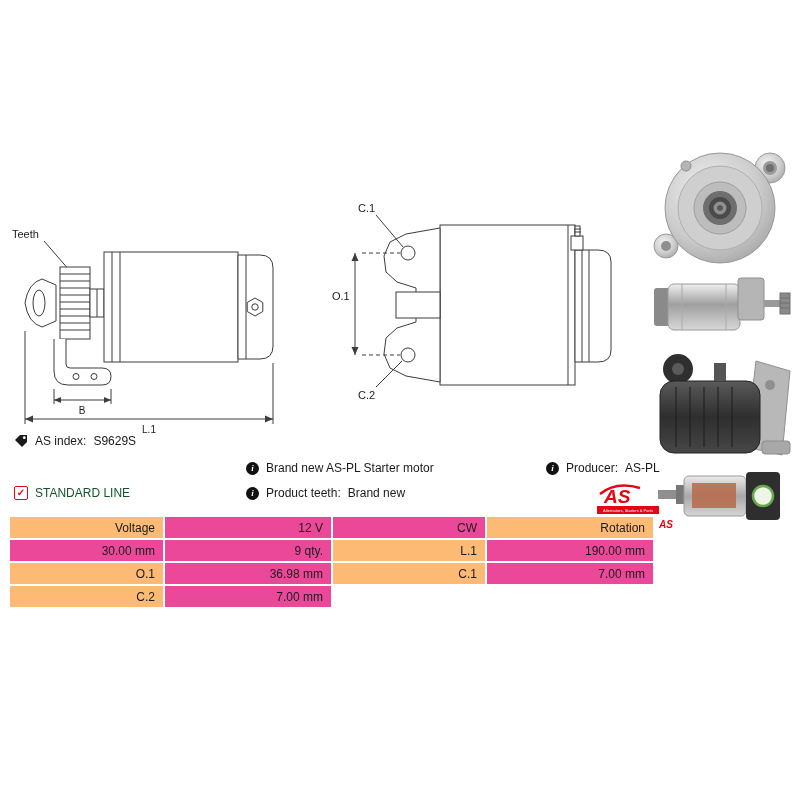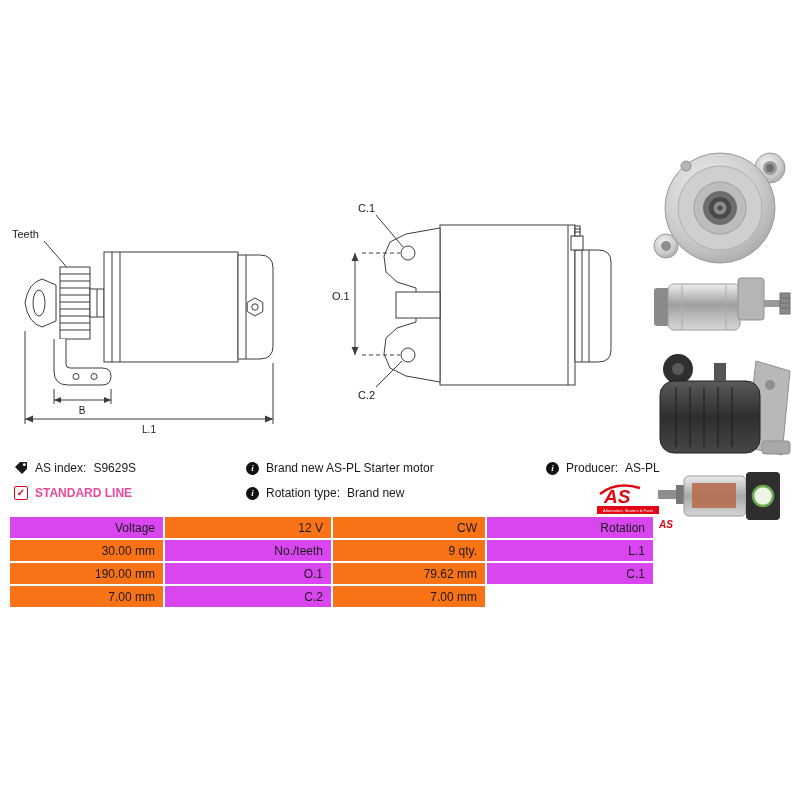--- a/index.html
+++ b/index.html
@@ -7,26 +7,26 @@
     font-family:"Liberation Sans",sans-serif;color:#1a1a1a;overflow:hidden}
   .abs{position:absolute}
   svg text{font-family:"Liberation Sans",sans-serif}
   .info-item{display:flex;align-items:center;gap:7px;font-size:12px;white-space:nowrap}
   .info-icon{width:13px;height:13px;border-radius:50%;background:#111;color:#fff;
     font-size:9px;font-weight:bold;font-style:italic;font-family:"Liberation Serif",serif;
     display:flex;align-items:center;justify-content:center;flex:0 0 13px}
   .check-icon{width:12px;height:12px;border:1.6px solid #e30613;border-radius:2px;color:#e30613;
     font-size:10px;font-weight:bold;display:flex;align-items:center;justify-content:center;line-height:1}
   .bold{font-weight:normal}
-  .red{color:#ec4899;font-weight:bold}
+  .red{color:#14532d;font-weight:normal}
   .spec-table{left:10px;top:517px;width:645px;display:grid;
     grid-template-columns:153px 166px 152px 166px;gap:2px;font-size:12px}
   .cell{height:21px;display:flex;align-items:center;justify-content:flex-end;padding-right:8px}
-  .cell.label{background:#d946ef}
-  .cell.value{background:#f97316}
+  .cell.label{background:#fdba74}
+  .cell.value{background:#ec4899}
   .cell.blank{background:transparent}
   .aspl-logo{width:64px}
 </style>
 </head>
 <body>
 
 <div id="screen">
 
   <svg class="abs" style="left:10px;top:213px" width="285" height="230" viewBox="0 0 285 230" fill="none" stroke="#3c3c3c" stroke-width="1">
 
@@ -186,21 +186,21 @@
     </defs>
     <rect x="2" y="30" width="20" height="9" fill="#8f8f8f"></rect>
     <rect x="20" y="25" width="9" height="19" fill="#777777"></rect>
     <rect x="28" y="16" width="62" height="40" rx="5" fill="url(#g4)" stroke="#9a9a9a"></rect>
     <rect x="36" y="23" width="44" height="25" fill="#b66a4a" opacity="0.85"></rect>
     <rect x="90" y="12" width="34" height="48" rx="4" fill="#2e2e2e"></rect>
     <circle cx="107" cy="36" r="10" fill="#eef5e6" stroke="#6aa84f" stroke-width="2.5"></circle>
     <text x="3" y="68" font-size="10" font-weight="bold" font-style="italic" fill="#e30613">AS</text>
   </svg>
 
-  <div class="info-item abs" style="left:14px;top:461px">
+  <div class="info-item abs" style="left:14px;top:434px">
     <span style="display:flex">
       <svg width="14" height="14" viewBox="0 0 14 14">
         <path d="M1,6 L6,1 H13 V8 L8,13 Z" fill="#1a1a1a"></path>
         <circle cx="10.3" cy="3.7" r="1.4" fill="#ffffff"></circle>
       </svg>
     </span>
     <span>AS index: </span>
     <span class="bold">S9629S</span>
   </div>
 
@@ -209,21 +209,21 @@
     <span class="red">STANDARD LINE</span>
   </div>
 
   <div class="info-item abs" style="left:246px;top:461px">
     <span class="info-icon">i</span>
     <span>Brand new AS-PL Starter motor</span>
   </div>
 
   <div class="info-item abs" style="left:246px;top:486px">
     <span class="info-icon">i</span>
-    <span>Rotation type: </span>
+    <span>Product teeth: </span>
     <span class="bold">Brand new</span>
   </div>
 
   <div class="info-item abs" style="left:546px;top:461px">
     <span class="info-icon">i</span>
     <span>Producer: </span>
     <span class="bold">AS-PL</span>
   </div>
 
   <div class="aspl-logo abs" style="left:596px;top:481px">
@@ -236,27 +236,26 @@
   </div>
 
   <div class="spec-table abs">
     <div class="cell label">Voltage</div>
     <div class="cell value">12 V</div>
 
     <div class="cell value">CW</div>
     <div class="cell label">Rotation</div>
     <div class="cell value">30.00 mm</div>
 
-    <div class="cell label">No./teeth</div>
     <div class="cell value">9 qty.</div>
     <div class="cell label">L.1</div>
     <div class="cell value">190.00 mm</div>
 
     <div class="cell label">O.1</div>
-    <div class="cell value">79.62 mm</div>
+    <div class="cell value">36.98 mm</div>
     <div class="cell label">C.1</div>
     <div class="cell value">7.00 mm</div>
 
     <div class="cell label">C.2</div>
     <div class="cell value">7.00 mm</div>
     <div class="cell blank"></div>
     <div class="cell blank"></div>
   </div>
 
 </div>

